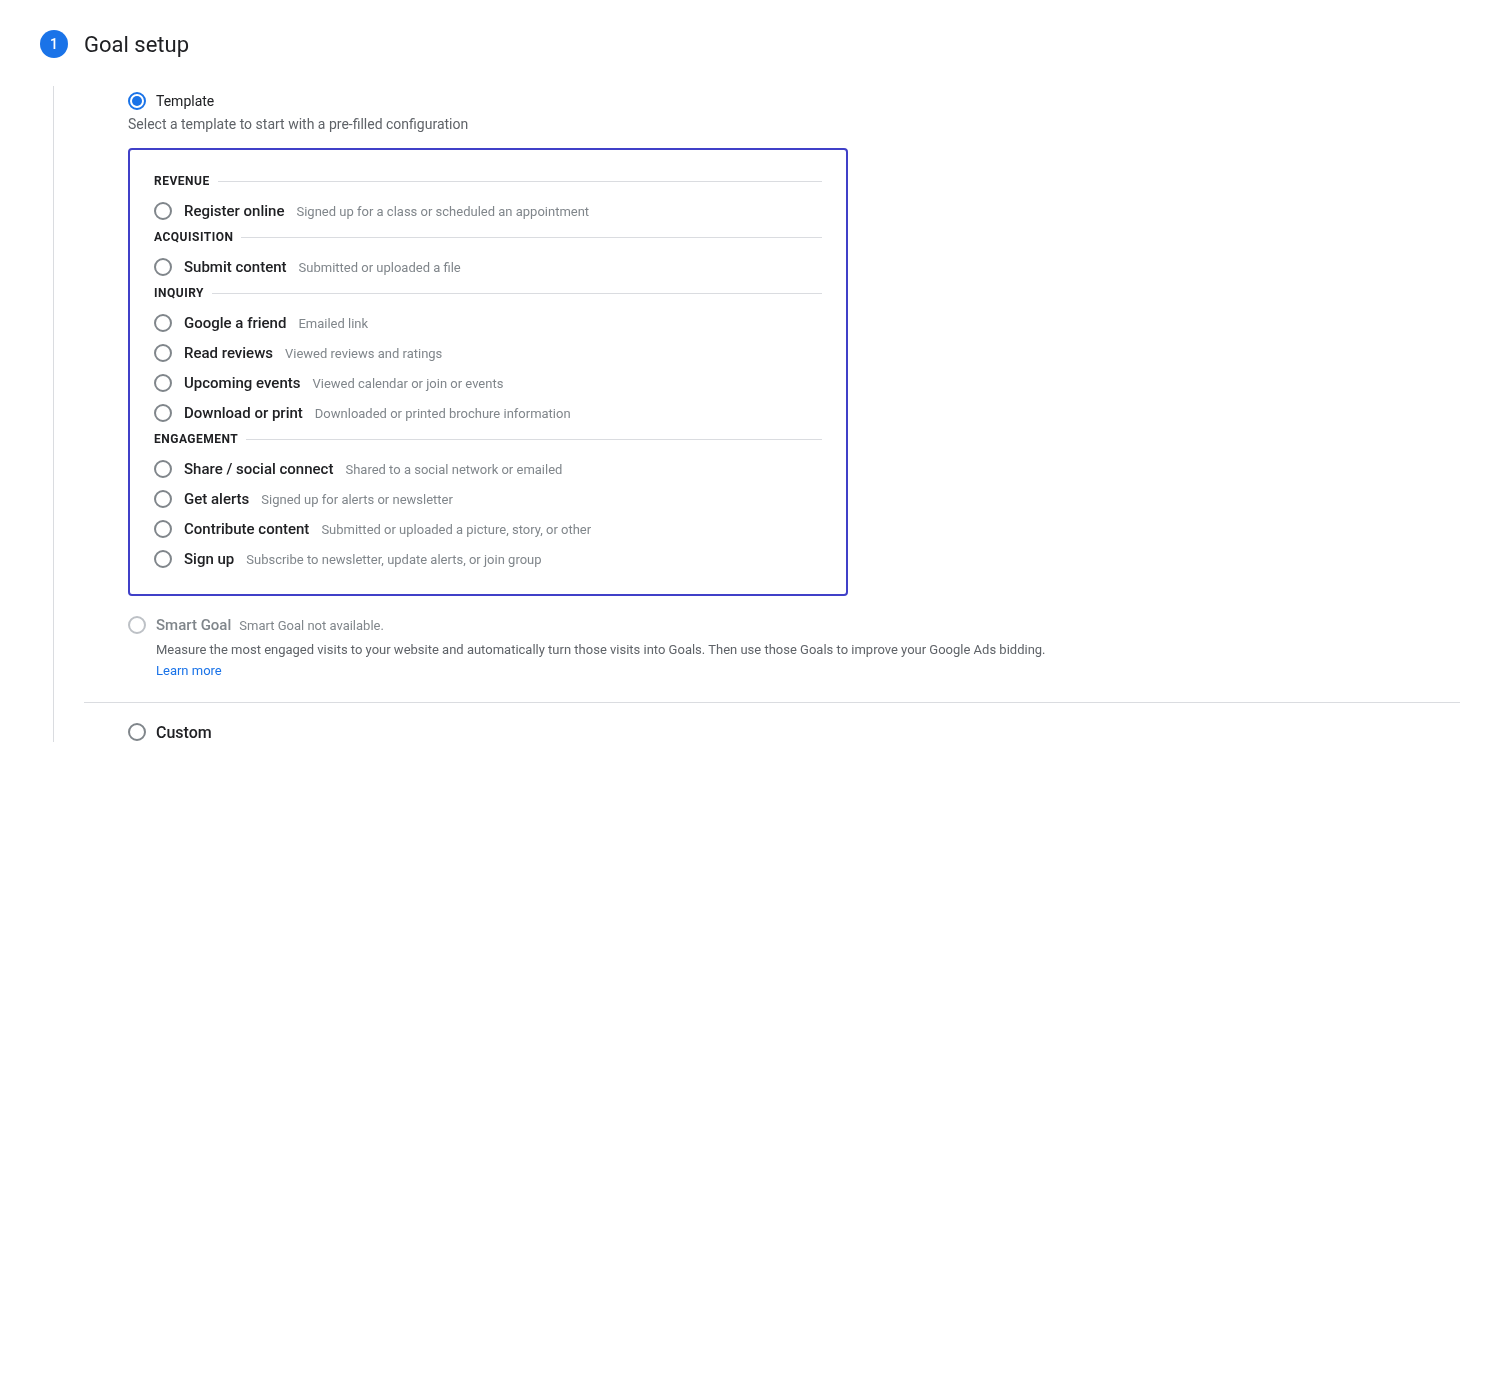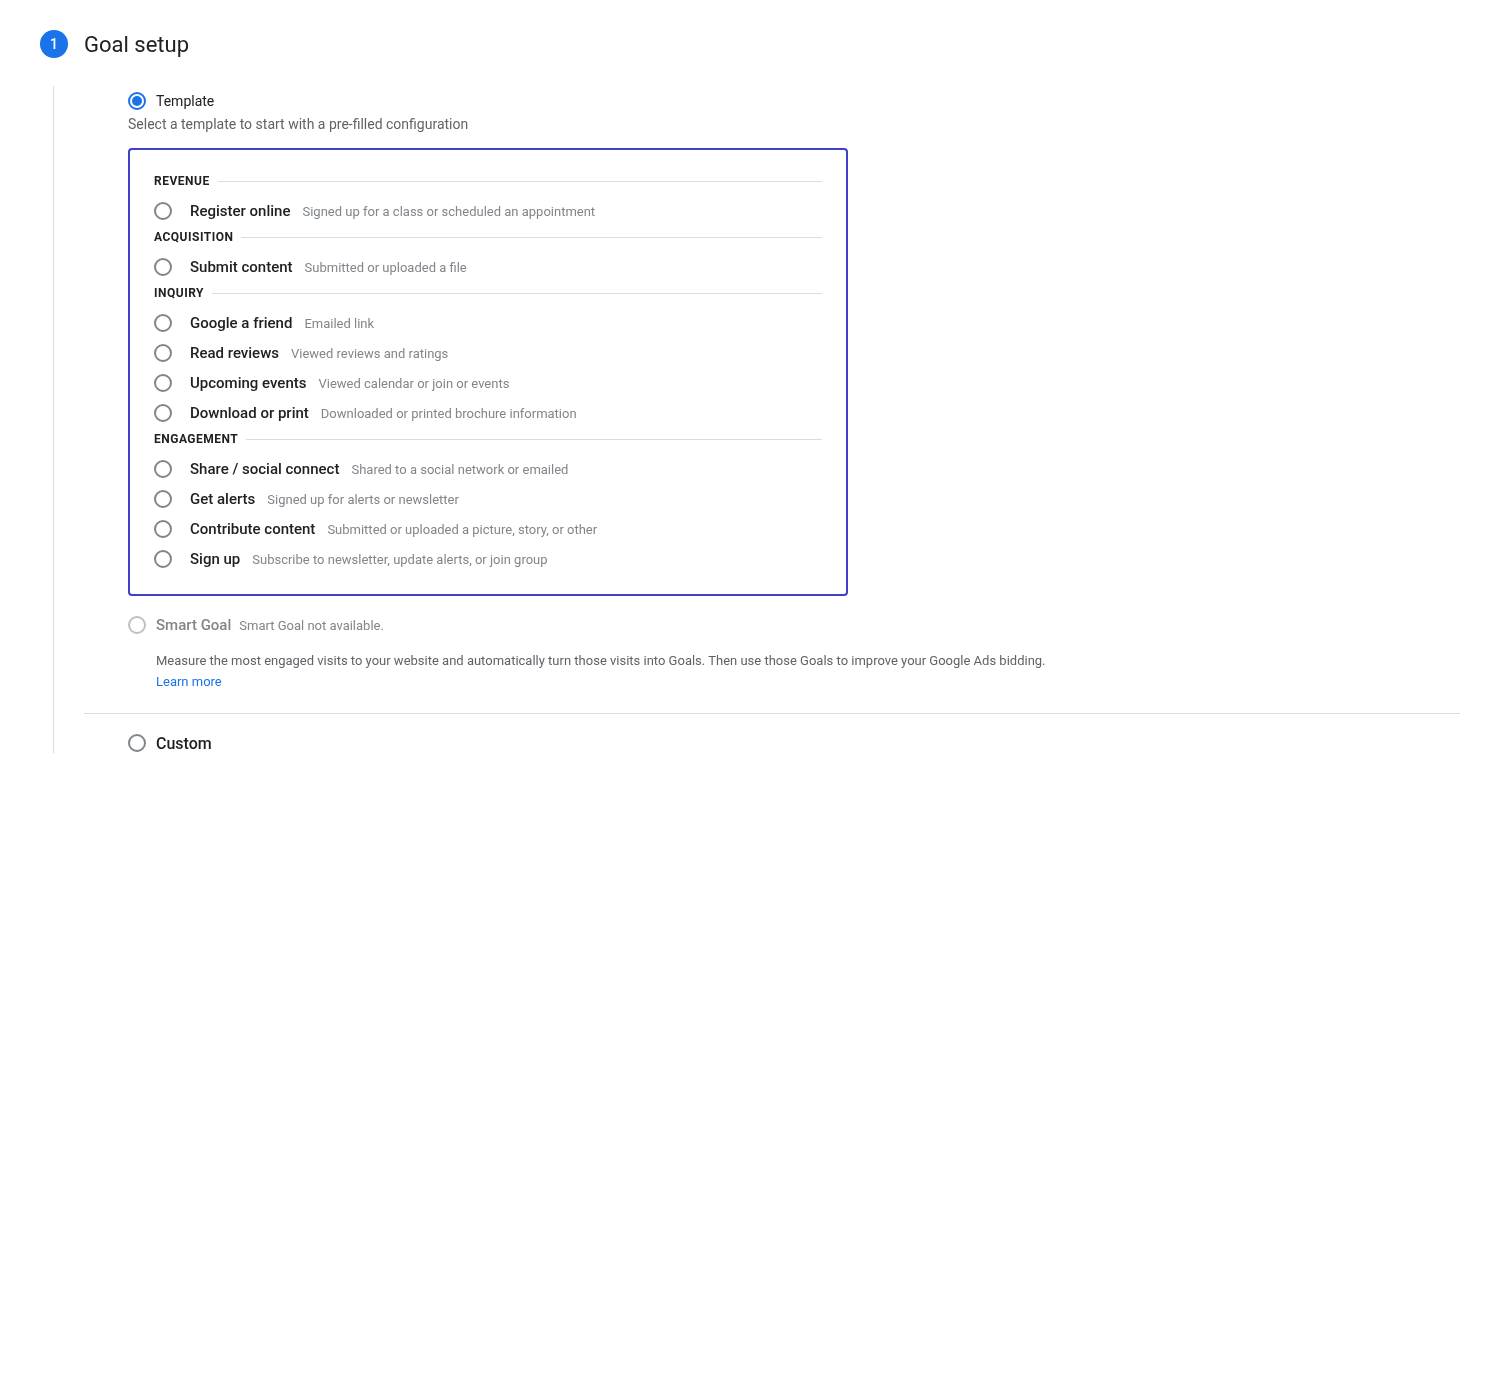--- a/index.html
+++ b/index.html
@@ -132,35 +132,35 @@
 
     .option-name {
       font-size: 15px;
       font-weight: 500;
       color: #202124;
     }
 
     .option-row {
       display: flex;
       align-items: center;
-      gap: 18px;
+      gap: 12px;
       padding: 6px 0;
     }
 
     .option-text {
       display: flex;
       align-items: baseline;
       gap: 8px;
     }
 
     
     .smart-goal-section {
       display: flex;
       flex-direction: column;
-      gap: 17px;
+      gap: 6px;
       margin-bottom: 20px;
     }
 
     .smart-goal-row {
       display: flex;
       align-items: center;
       gap: 10px;
     }
 
     .smart-goal-name {

